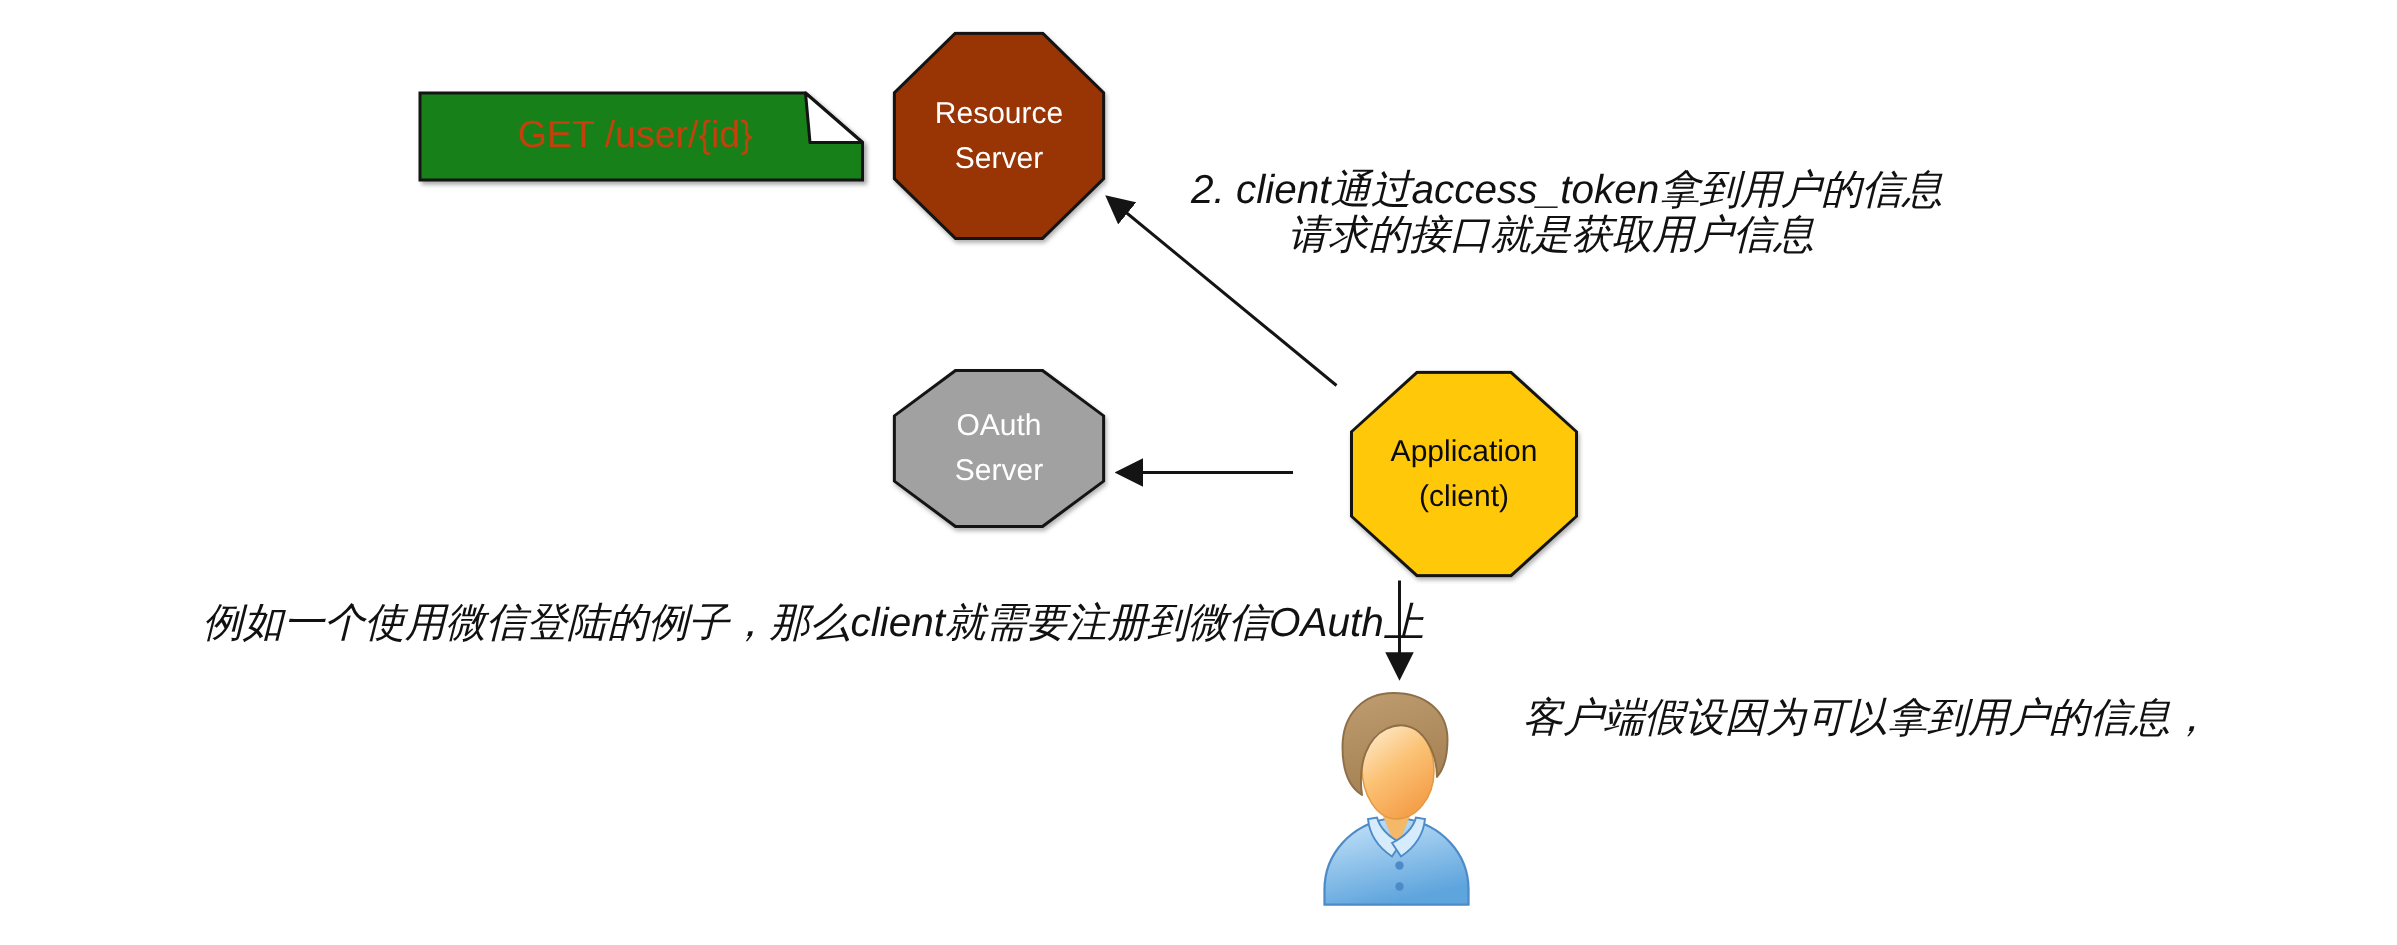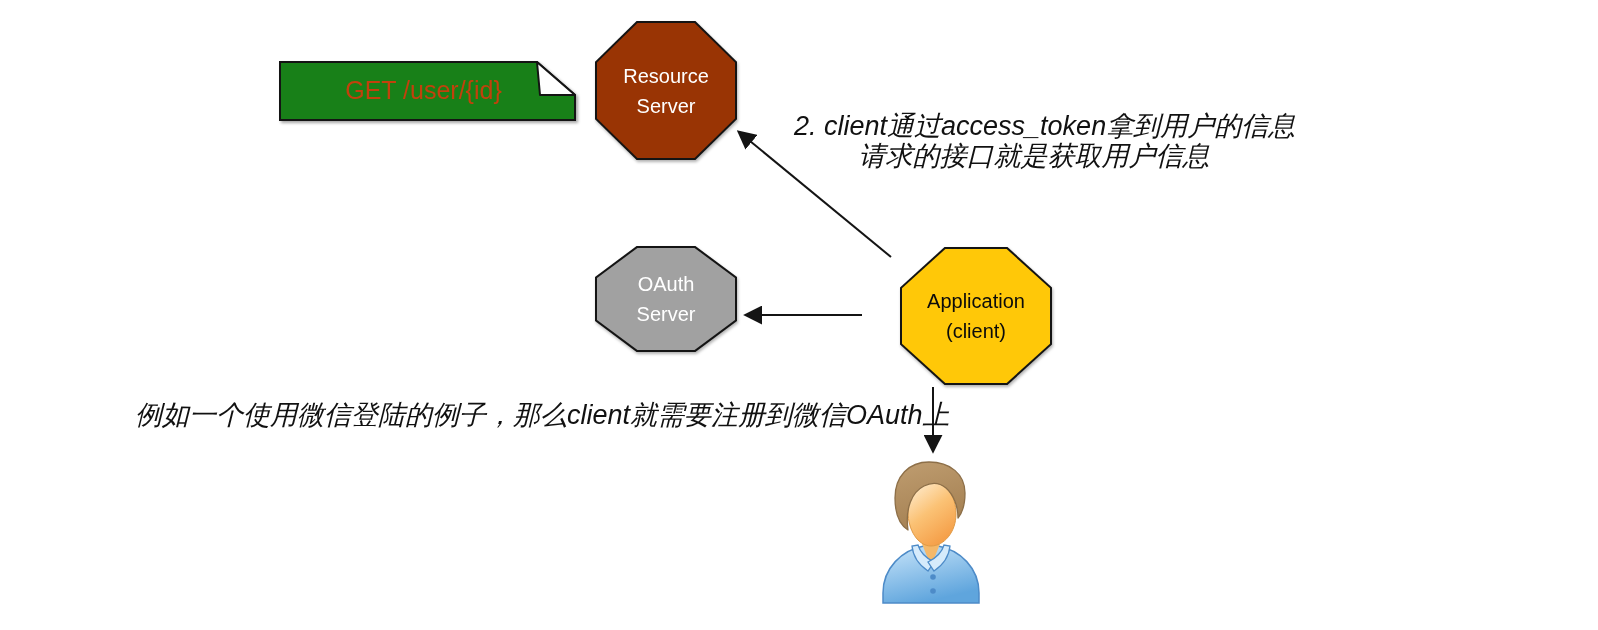--- a/index.html
+++ b/index.html
@@ -123,15 +123,16 @@
   <div class="step step2">
     <div>2. client通过access_token拿到用户的信息</div>
     <div>请求的接口就是获取用户信息</div>
   </div>
 
   <div class="step step1">
     <div>例如一个使用微信登陆的例子，那么client就需要注册到微信OAuth上</div>
   </div>
 
   <div class="step step3">
+    <div>客户端假设因为可以拿到用户的信息，</div>
   </div>
 
 </div>
 
 </body></html>

